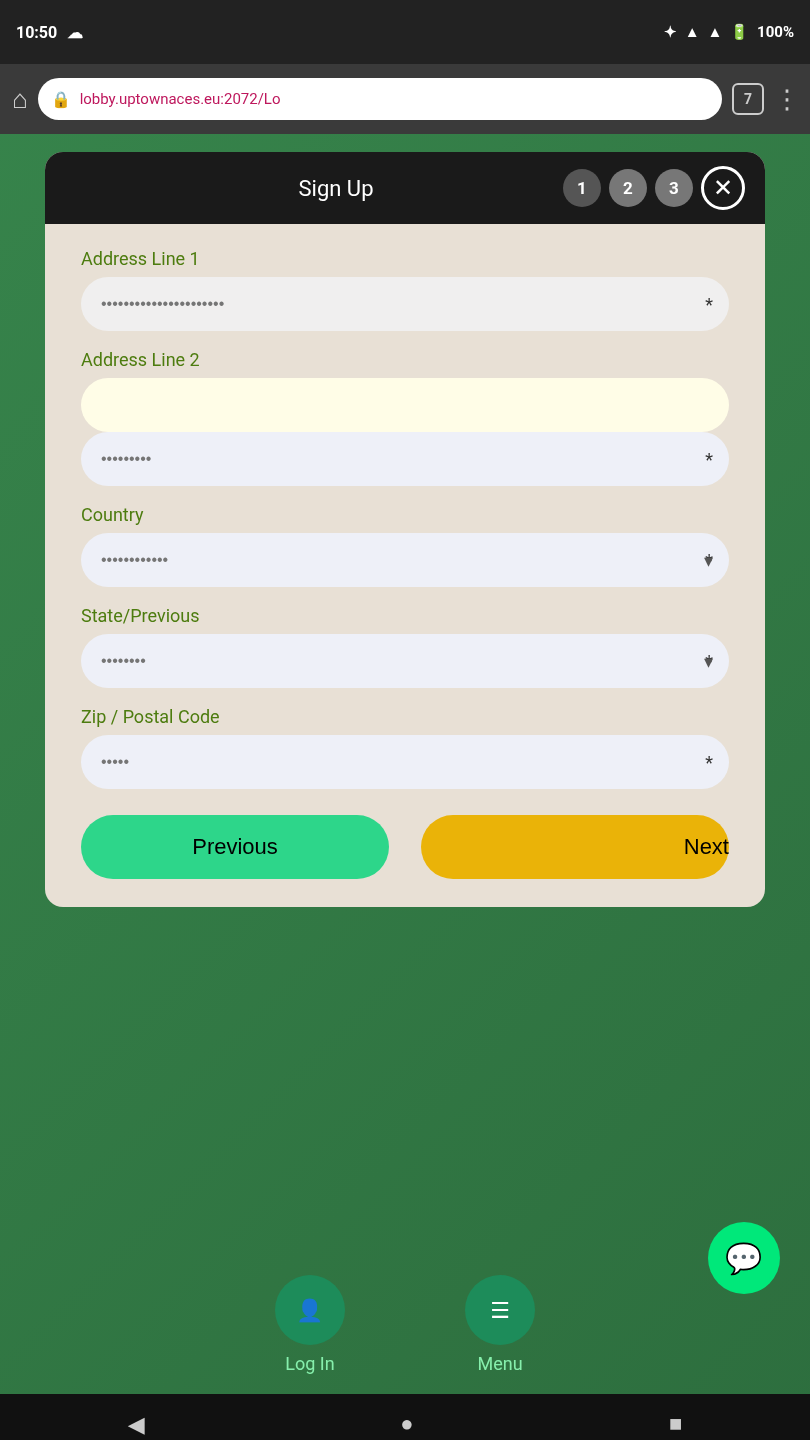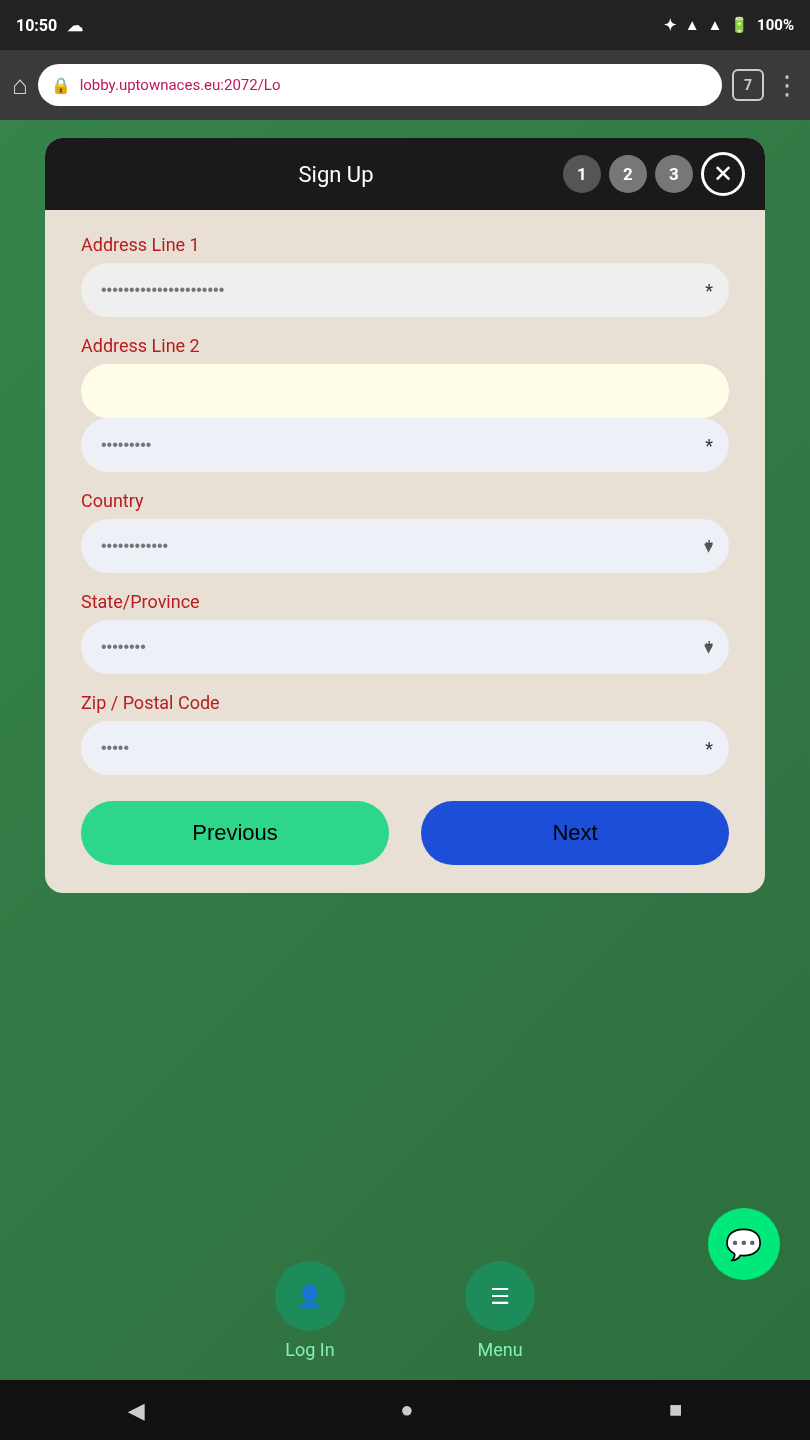--- a/index.html
+++ b/index.html
@@ -10,21 +10,21 @@
       background: #000;
       font-family: 'Roboto', Arial, sans-serif;
       position: relative;
       overflow-x: hidden;
     }
 
     
     .status-bar {
       background: #222;
       color: #fff;
-      height: 50px;
+      height: 64px;
       display: flex;
       align-items: center;
       justify-content: space-between;
       padding: 0 16px;
       font-size: 16px;
       font-weight: bold;
     }
     .status-left { display: flex; align-items: center; gap: 10px; }
     .status-right { display: flex; align-items: center; gap: 8px; font-size: 15px; }
 
@@ -147,21 +147,21 @@
       cursor: pointer;
     }
 
     
     .modal-body {
       padding: 24px 36px 28px;
     }
 
     .field-label {
       font-size: 18px;
-      color: #b91c1c;
+      color: #4d7c0f;
       margin-bottom: 8px;
       margin-top: 18px;
     }
     .field-label:first-child { margin-top: 0; }
 
     .text-input {
       width: 100%;
       height: 54px;
       border-radius: 28px;
       border: none;
@@ -216,21 +216,22 @@
       border: none;
       font-size: 22px;
       font-weight: 500;
       cursor: pointer;
       color: #000;
     }
     .btn-prev {
       background: #2dd68a;
     }
     .btn-next {
-      background: #1d4ed8;
+      background: #eab308;
+      text-align: right;
     }
 
     
     .bottom-nav {
       position: absolute;
       bottom: 80px;
       left: 0;
       right: 0;
       display: flex;
       justify-content: center;
@@ -362,21 +363,21 @@
           <span class="star-indicator">*</span>
         </div>
 
         <div class="field-label">Country</div>
         <div class="input-wrapper select-wrapper">
           <input class="text-input city-input" type="text" value="" style="color: rgb(187, 187, 187);" placeholder="••••••••••••">
           <span class="star-indicator">*</span>
           <span class="select-arrow">▾</span>
         </div>
 
-        <div class="field-label">State/Province</div>
+        <div class="field-label">State/Previous</div>
         <div class="input-wrapper select-wrapper">
           <input class="text-input city-input" type="text" value="" style="color: rgb(187, 187, 187);" placeholder="••••••••">
           <span class="star-indicator">*</span>
           <span class="select-arrow">▾</span>
         </div>
 
         <div class="field-label">Zip / Postal Code</div>
         <div class="input-wrapper">
           <input class="text-input city-input" type="text" value="" style="color: rgb(187, 187, 187);" placeholder="•••••">
           <span class="star-indicator">*</span>

